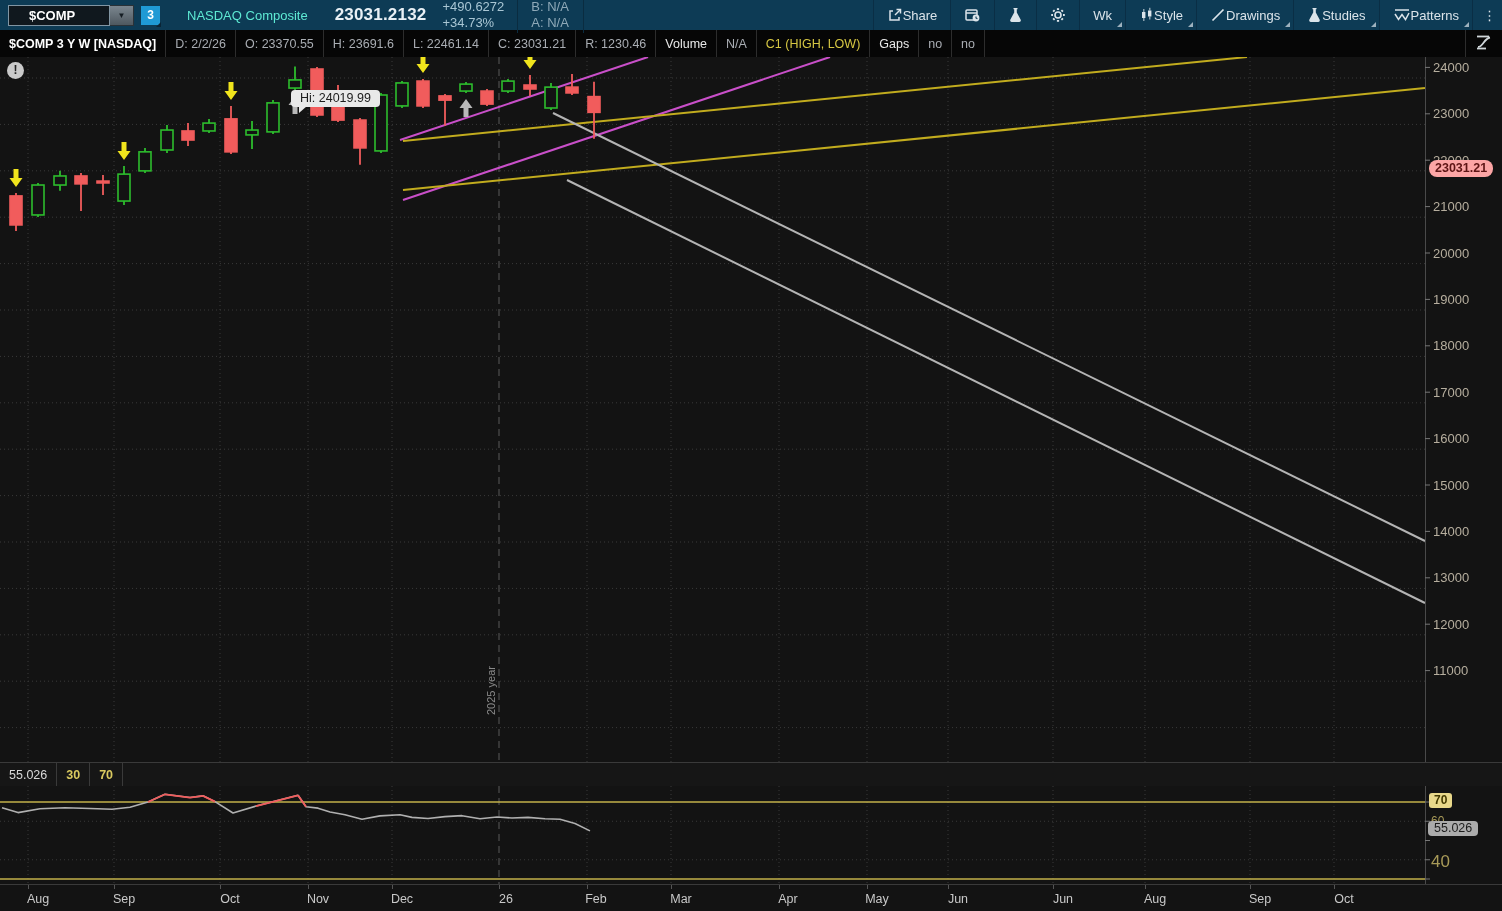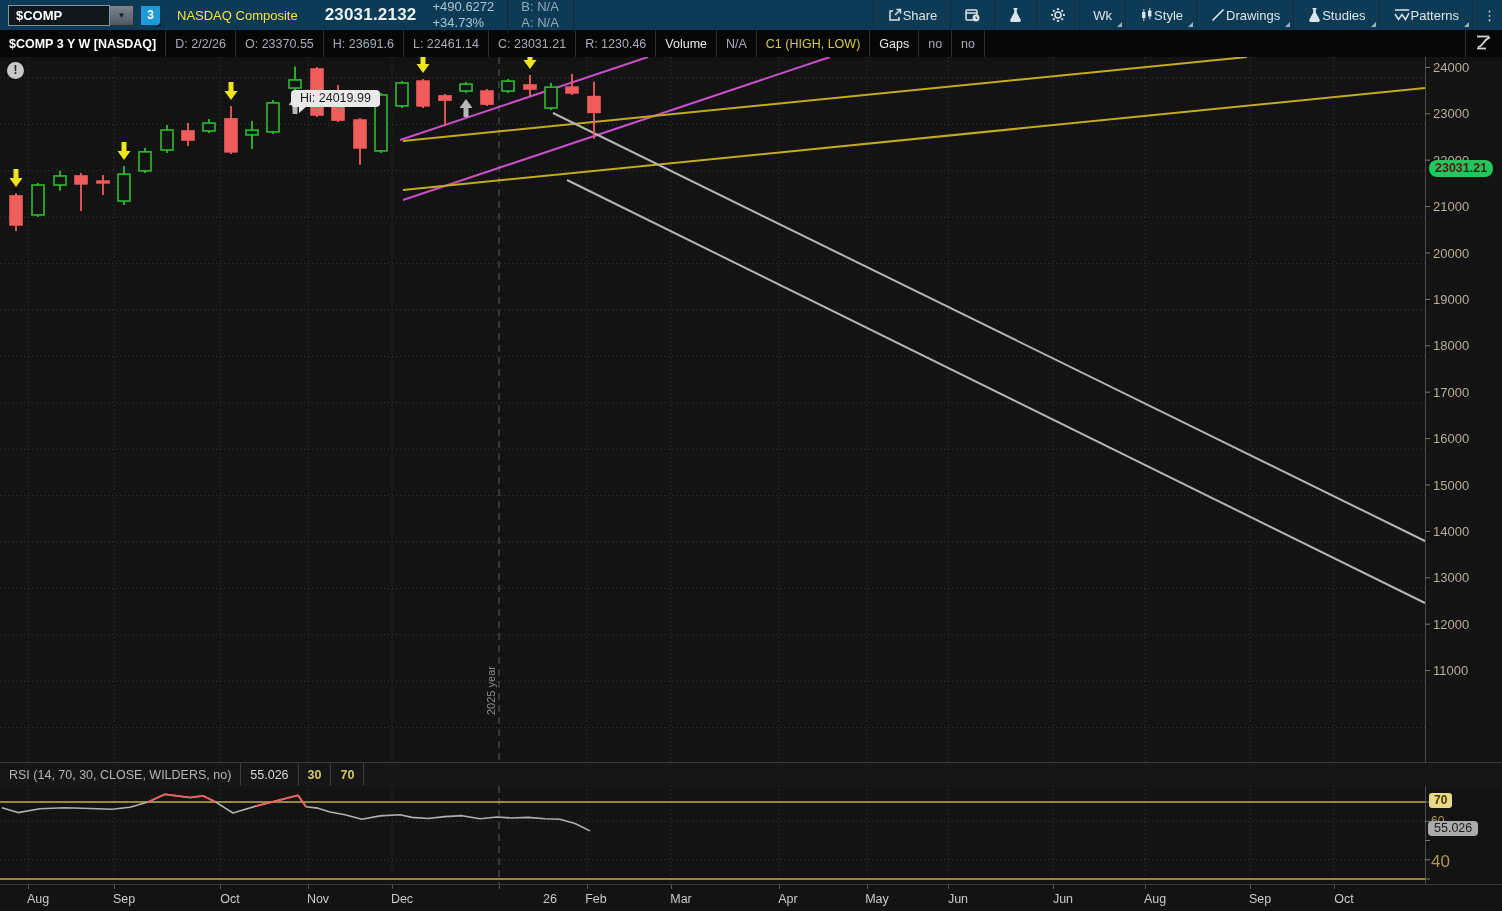--- a/index.html
+++ b/index.html
@@ -3,27 +3,27 @@
 <meta charset="utf-8">
 <style>
   * { box-sizing: border-box; margin: 0; padding: 0; }
   body { background:#000; font-family:"Liberation Sans", sans-serif; }
   .app { position:relative; width:1502px; height:911px; background:#131313; overflow:hidden; color:#ddd; }
 
   
   .topbar { display:flex; align-items:center; height:30px; background:#0d3b55; }
   .sym-box { display:flex; align-items:center; margin-left:8px; }
   .sym-input { width:102px; height:21px; background:#10181e; border:1px solid #8195a3; color:#fff;
-               font-weight:bold; font-size:13px; padding:0 7px; display:flex; align-items:center; }
+               font-weight:bold; font-size:13px; padding:0 20px; display:flex; align-items:center; }
   .sym-dd { width:24px; height:21px; background:linear-gradient(#7b868f,#4e585f); border:1px solid #2a3238;
             border-left:none; display:flex; align-items:center; justify-content:center; color:#141c22; font-size:8px; }
   .badge3 { position:relative; width:19px; height:19px; background:#1f9ad5; color:#fff; font-weight:bold; font-size:12px;
             display:flex; align-items:center; justify-content:center; margin-left:7px; }
   .badge3::after { content:''; position:absolute; right:-1px; bottom:-2px; border-left:5px solid transparent; border-bottom:5px solid #0a2435; }
-  .instrument { color:#fde047; font-size:13px; margin-left:17px; }
+  .instrument { color:#5eead4; font-size:13px; margin-left:27px; }
   .last-price { color:#e9f1f6; font-size:17px; font-weight:bold; margin-left:27px; letter-spacing:.2px; }
   .chg-block { display:flex; flex-direction:column; justify-content:space-between; font-size:13px; color:#a9c6d4; margin-left:16px; line-height:1.2; }
   .ba-block { display:flex; flex-direction:column; justify-content:center; font-size:13px; color:#8fa9b8; line-height:1.2;
               margin-left:13px; padding:2px 14px 2px 13px; border-left:1px solid #0a2c40; border-right:1px solid #0a2c40; }
   .tb-right { margin-left:auto; display:flex; align-items:stretch; height:100%; }
   .tb-btn { display:flex; align-items:center; padding:0 13px; color:#dbe4ea; font-size:13px;
             position:relative; border-left:1px solid #0a2e45; cursor:default; }
   .tb-btn svg { display:block; }
   .dd::after { content:''; position:absolute; right:3px; bottom:3px; border-left:5px solid transparent; border-bottom:5px solid #9db1be; }
   .tb-more { padding:0 6px 0 10px; }
@@ -37,21 +37,21 @@
   .ch-corner { margin-left:auto; border-right:none; border-left:1px solid #2d2d2d; padding:0 8px; }
 
   
   .chart-wrap { position:relative; height:705px; }
   .chart-wrap svg, .rsi-wrap svg { position:absolute; left:0; top:0; }
   .excl-icon { position:absolute; left:7px; top:5px; width:17px; height:17px; border-radius:50%;
                background:#c9c9c9; color:#222; font-weight:bold; text-align:center; line-height:17px; font-size:12px; }
   .hi-tooltip { position:absolute; left:291px; top:33px; background:#e9e9e9; color:#1d1d1d; font-size:12.5px;
                 padding:1px 9px 2px; border-radius:4px; }
   .hi-tooltip::after { content:''; position:absolute; left:8px; bottom:-6px; border-top:7px solid #e9e9e9; border-right:8px solid transparent; }
-  .price-badge { position:absolute; left:1429px; top:103px; background:#22c55e; color:#5d1414; font-size:12.5px; font-weight:bold;
+  .price-badge { position:absolute; left:1429px; top:103px; background:#fca5a5; color:#5d1414; font-size:12.5px; font-weight:bold;
                  padding:1px 6px 2px; border-radius:8px; }
 
   
   .rsi-header { height:24px; background:#161616; border-top:1px solid #3a3a3a; display:flex; align-items:stretch; font-size:12.5px; }
   .rsi-cell { display:flex; align-items:center; padding:0 9px; border-right:1px solid #3a3a3a; color:#b5b5b5; white-space:nowrap; }
   .rsi-val { color:#d8d8d8; }
   .rsi-lvl { color:#d9c95f; font-weight:bold; }
   .rsi-wrap { position:relative; height:98px; }
   .rsi-badge-ob { position:absolute; left:1429px; top:7px; background:#e8d88a; color:#433a00; font-size:12px; font-weight:bold;
                   padding:0 5px 1px; border-radius:3px; }
@@ -408,21 +408,20 @@
           <line x1="1425" y1="613.5999999999999" x2="1430" y2="613.5999999999999" stroke="#777" stroke-width="1"></line>
           <text x="1433" y="618.0999999999999" fill="#b6ae9e" font-size="13px" font-family="Liberation Sans, sans-serif">11000</text>
         </g>
       </svg>
     <div class="excl-icon">!</div>
     <div class="hi-tooltip">Hi: 24019.99</div>
     <div class="price-badge">23031.21</div>
   </div>
 
   <div class="rsi-header">
-    <div class="rsi-cell">RSI (14, 70, 30, CLOSE, WILDERS, no)</div>
     <div class="rsi-cell rsi-val">55.026</div>
     <div class="rsi-cell rsi-lvl">30</div>
     <div class="rsi-cell rsi-lvl">70</div>
   </div>
 
   <div class="rsi-wrap">
     <svg id="rsi-svg" width="1502" height="98">
         <g>
           <line x1="28" y1="0" x2="28" y2="98" stroke="#3a3a3a" stroke-width="1" stroke-dasharray="1 3"></line>
           <line x1="114" y1="0" x2="114" y2="98" stroke="#3a3a3a" stroke-width="1" stroke-dasharray="1 3"></line>
@@ -482,21 +481,21 @@
       <div style="position: absolute; left: 1053px; top: 0px; width: 1px; height: 4px; background: rgb(85, 85, 85);"></div>
       <div style="position: absolute; left: 1145px; top: 0px; width: 1px; height: 4px; background: rgb(85, 85, 85);"></div>
       <div style="position: absolute; left: 1250px; top: 0px; width: 1px; height: 4px; background: rgb(85, 85, 85);"></div>
       <div style="position: absolute; left: 1334px; top: 0px; width: 1px; height: 4px; background: rgb(85, 85, 85);"></div>
       <div style="position: absolute; left: 499px; top: 0px; width: 1px; height: 4px; background: rgb(85, 85, 85);"></div>
       <span class="t-label" style="left: 38px;">Aug</span>
       <span class="t-label" style="left: 124px;">Sep</span>
       <span class="t-label" style="left: 230px;">Oct</span>
       <span class="t-label" style="left: 318px;">Nov</span>
       <span class="t-label" style="left: 402px;">Dec</span>
-      <span class="t-label" style="left: 506px; margin-left: 44px;">26</span>
+      <span class="t-label" style="left: 506px;">26</span>
       <span class="t-label" style="left: 596px;">Feb</span>
       <span class="t-label" style="left: 681px;">Mar</span>
       <span class="t-label" style="left: 788px;">Apr</span>
       <span class="t-label" style="left: 877px;">May</span>
       <span class="t-label" style="left: 958px;">Jun</span>
       <span class="t-label" style="left: 1063px;">Jun</span>
       <span class="t-label" style="left: 1155px;">Aug</span>
       <span class="t-label" style="left: 1260px;">Sep</span>
       <span class="t-label" style="left: 1344px;">Oct</span>
     </div>

